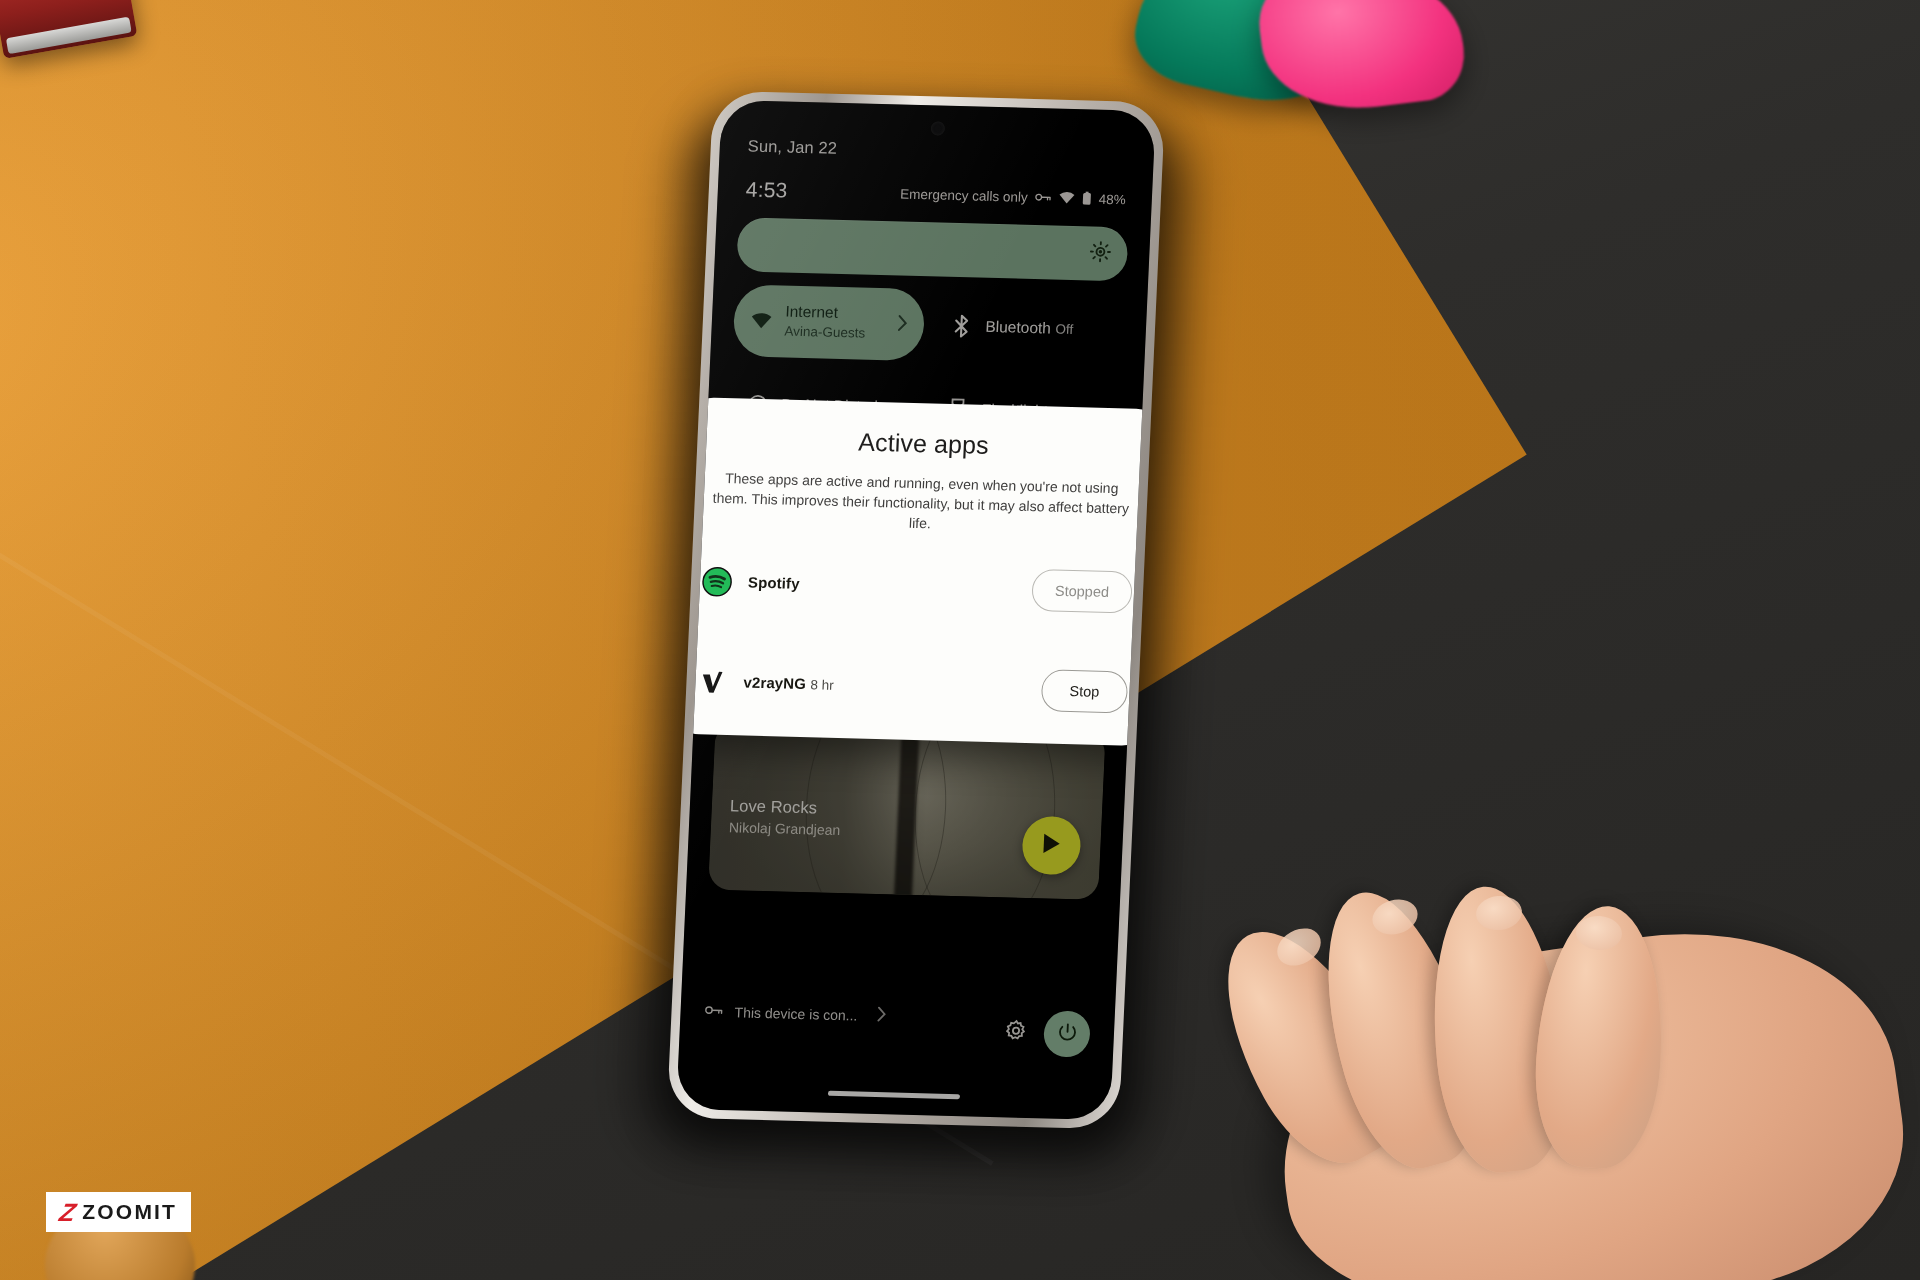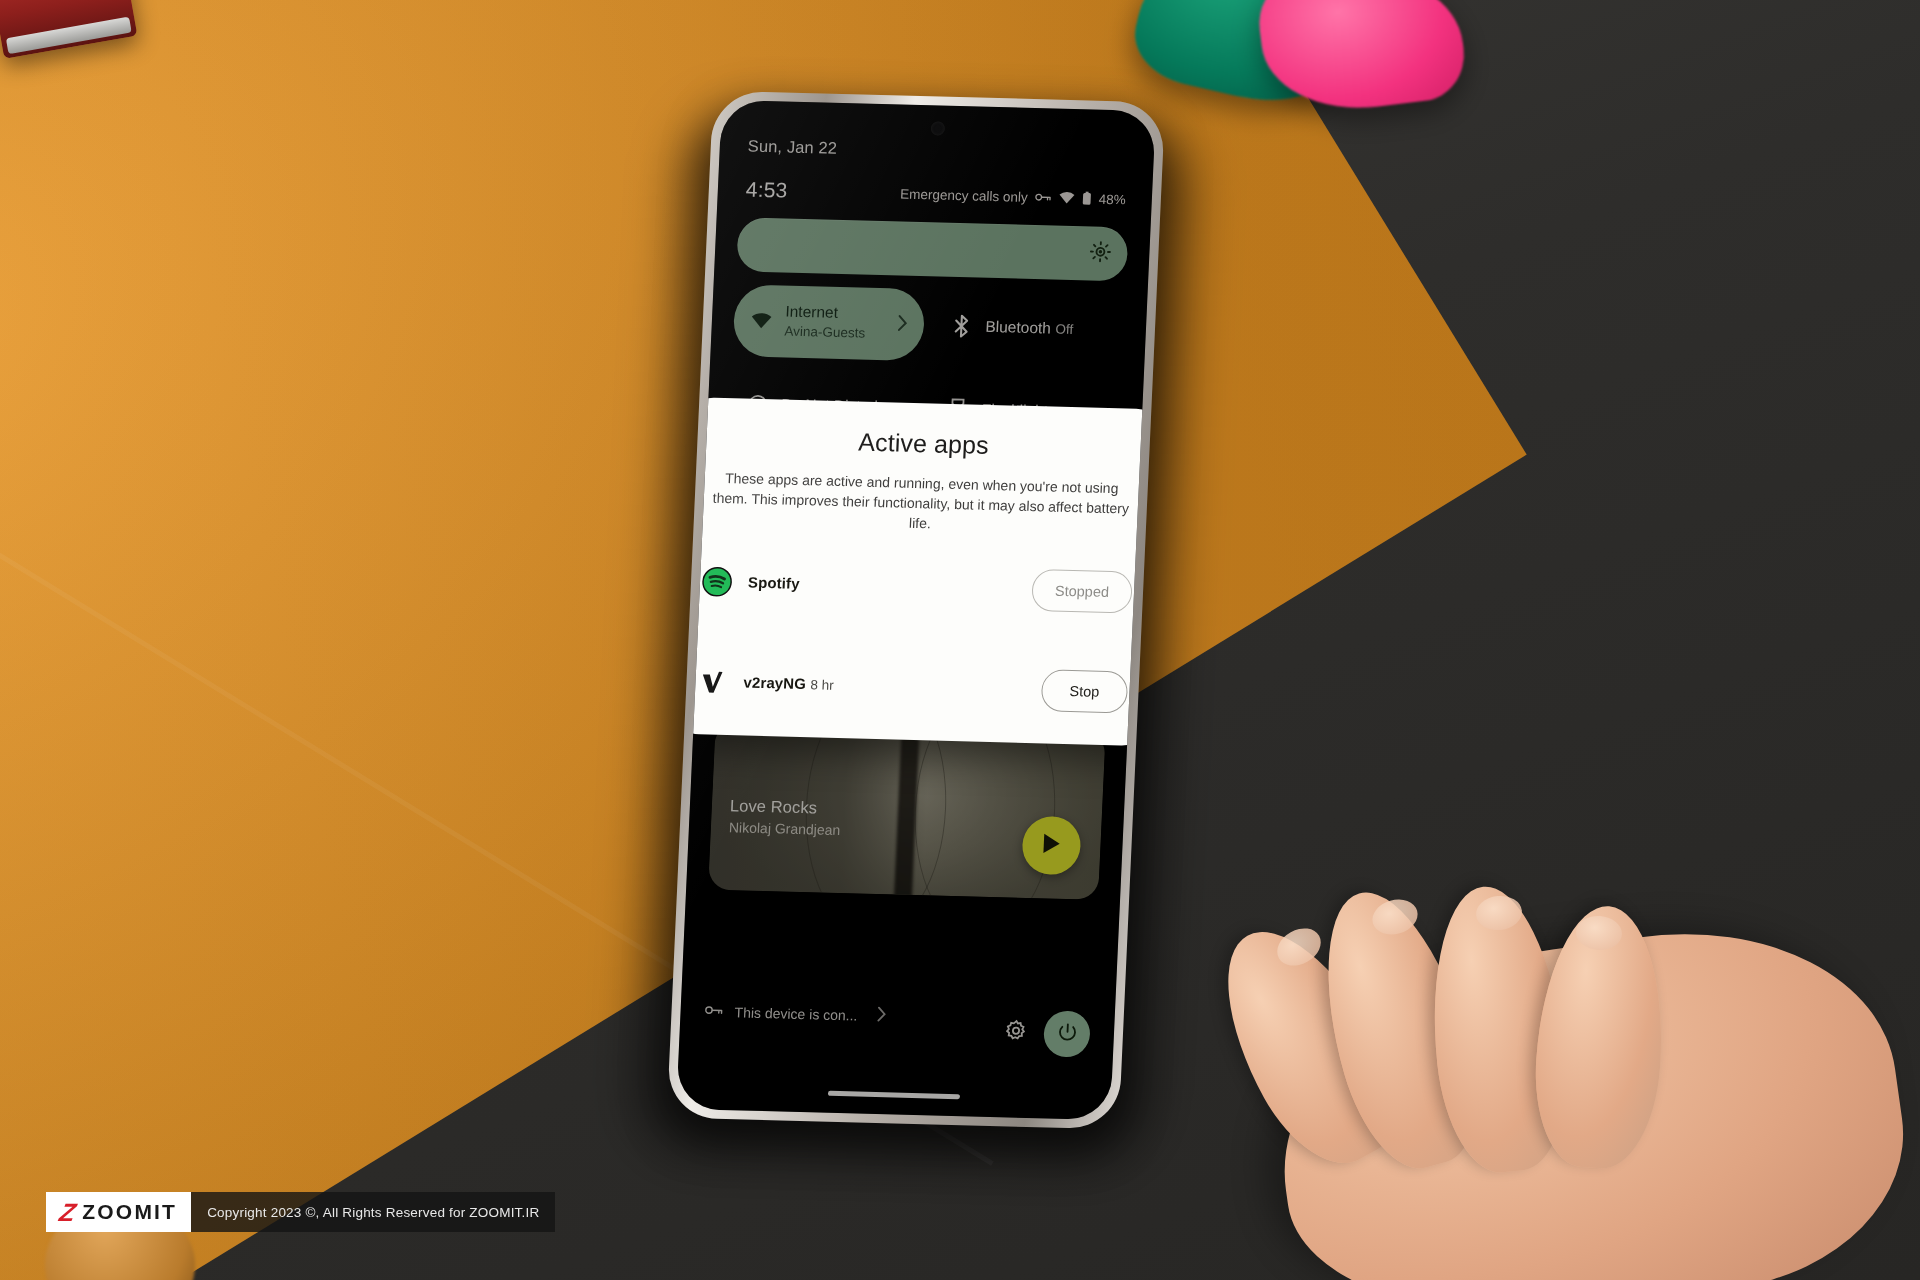--- a/index.html
+++ b/index.html
@@ -533,14 +533,13 @@
       <div class="screen-glare"></div>
     </div>
   </div>
 </div>
 
 <div id="watermark">
   <div class="wm-logo">
     <span class="wm-z">Z</span>
     <span class="wm-name">ZOOMIT</span>
   </div>
-  <div class="wm-copy">Copyright 2023 ©, All Rights Reserved for ZOOMIT.IR</div>
 </div>
 
 </body></html>

